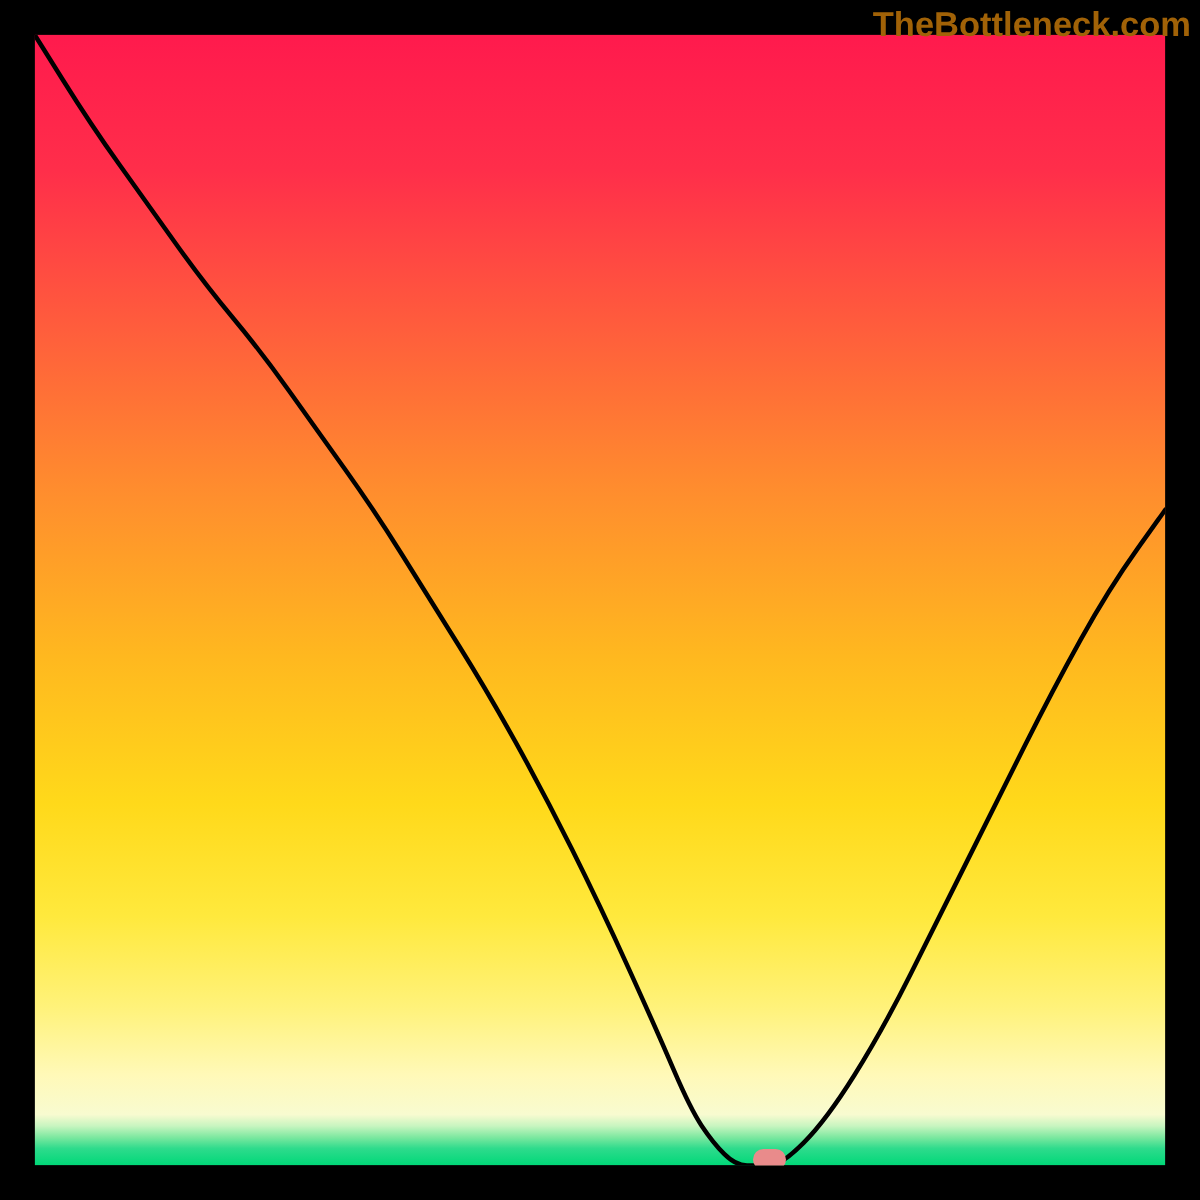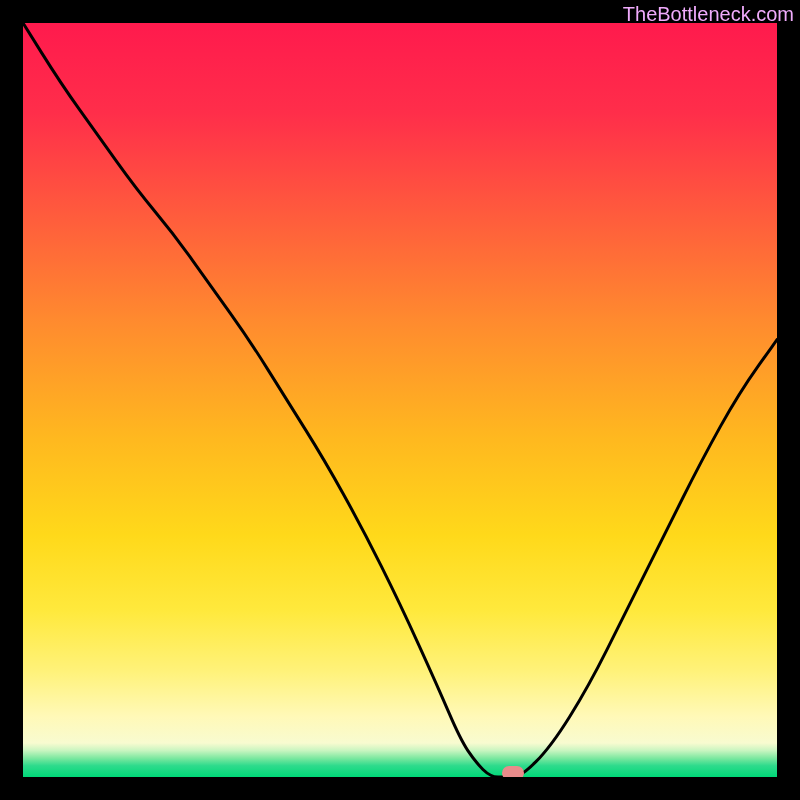--- a/index.html
+++ b/index.html
@@ -23,23 +23,23 @@
     position: absolute;
     left: 0;
     top: 0;
     width: 100%;
     height: 100%;
   }
   .watermark {
     position: absolute;
     top: 3px;
     right: 6px;
-    color: #f0abfc;
-    font-size: 20px;
-    font-weight: 400;
+    color: #a16207;
+    font-size: 23px;
+    font-weight: 700;
     z-index: 10;
   }
   .marker {
     position: absolute;
     width: 22px;
     height: 14px;
     background: #e98b8b;
     border-radius: 7px;
     transform: translate(-50%, -50%);
   }

